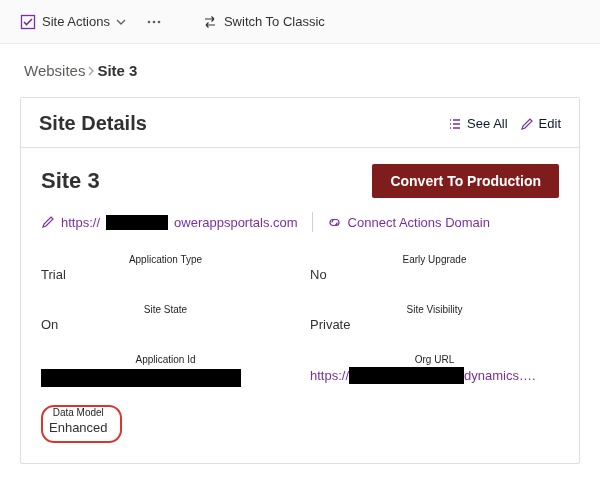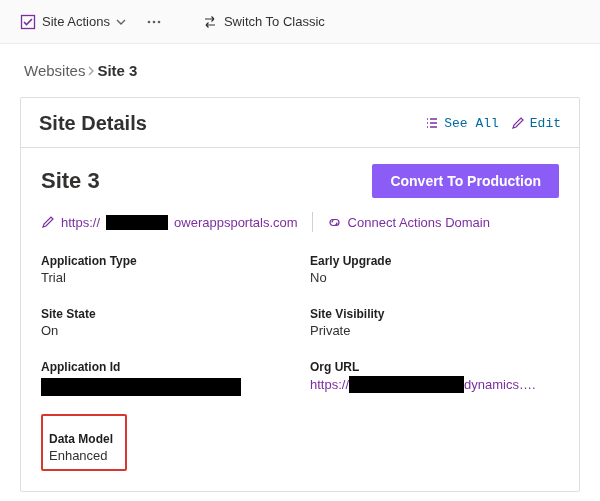--- a/index.html
+++ b/index.html
@@ -47,33 +47,32 @@
   }
   .card-header {
     display: flex;
     align-items: center;
     padding: 14px 18px 12px 18px;
     border-bottom: 1px solid #e1dfdd;
   }
   .card-title { font-weight: 600; font-size: 20px; flex: 1; }
   .action-link {
     display: inline-flex;
-    align-items: flex-start;
+    align-items: center;
     gap: 5px;
-    color: #0369a1;
+    color: #0f172a;
     cursor: pointer;
     font-size: 13px;
     margin-left: 12px;
-    font-family: Liberation Mono, monospace;
   }
   .card-body { padding: 16px 20px 20px 20px; }
   .title-row { display: flex; align-items: center; margin-bottom: 14px; }
   .site-title { font-size: 22px; font-weight: 600; flex: 1; }
   .primary-btn {
-    background: #8b5cf6;
+    background: #7f1d1d;
     color: #fff;
     border: none;
     padding: 9px 18px;
     font-size: 14px;
     font-weight: 600;
     cursor: pointer;
     border-radius: 2px;
   }
   .url-row {
     display: flex;
@@ -95,40 +94,40 @@
     height: 15px;
     vertical-align: middle;
   }
   .vsep { width:1px; height:20px; background:#d2d0ce; margin:0 4px;}
   .grid {
     display: grid;
     grid-template-columns: 1fr 1fr;
     row-gap: 22px;
     column-gap: 20px;
   }
-  .field-label { font-weight: 700; font-size: 12px; color: #201f1e; margin-bottom:2px;}
+  .field-label { font-weight: 400; font-size: 10px; color: #201f1e; margin-bottom:2px;text-align:center;}
   .field-value { font-size: 13px; color: #323130; }
   .redact-block {
     background: #000;
     height: 18px;
     width: 200px;
     margin-top: 4px;
   }
   .org-url {
     color: #7b2ea0;
     font-size: 13px;
     display: flex;
     align-items: center;
     gap: 0;
     margin-top: 2px;
   }
   .highlight-box {
     border: 2px solid #d9362f;
-    border-radius: 2px;
-    padding: 16px 12px 6px 6px;
+    border-radius: 13px;
+    padding: 0 12px 6px 6px;
     display: inline-block;
     margin-top: 18px;
   }
 </style>
 </head>
 <body>
 
 <div class="toolbar">
   <div class="tb-item">
     <span class="icon">

